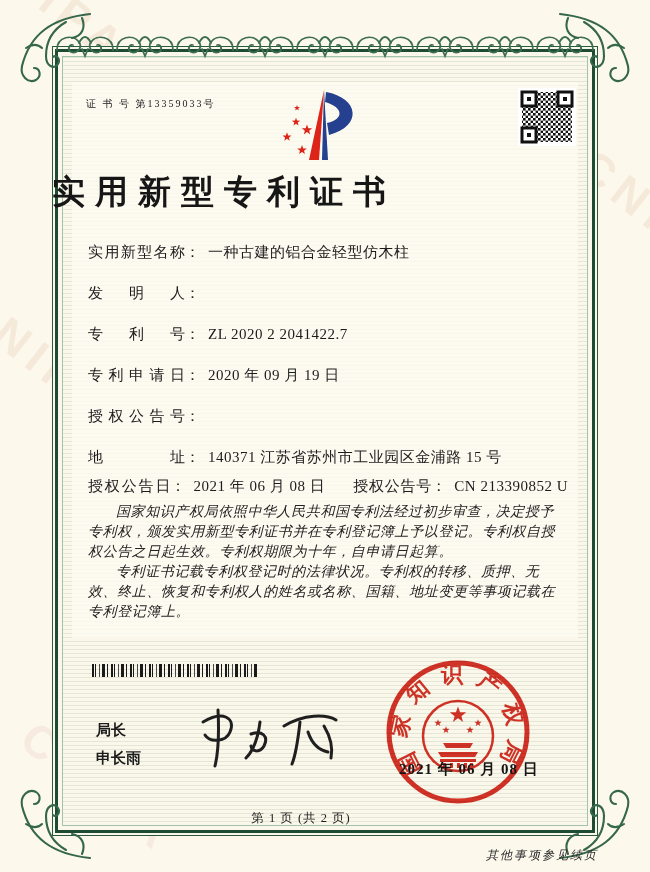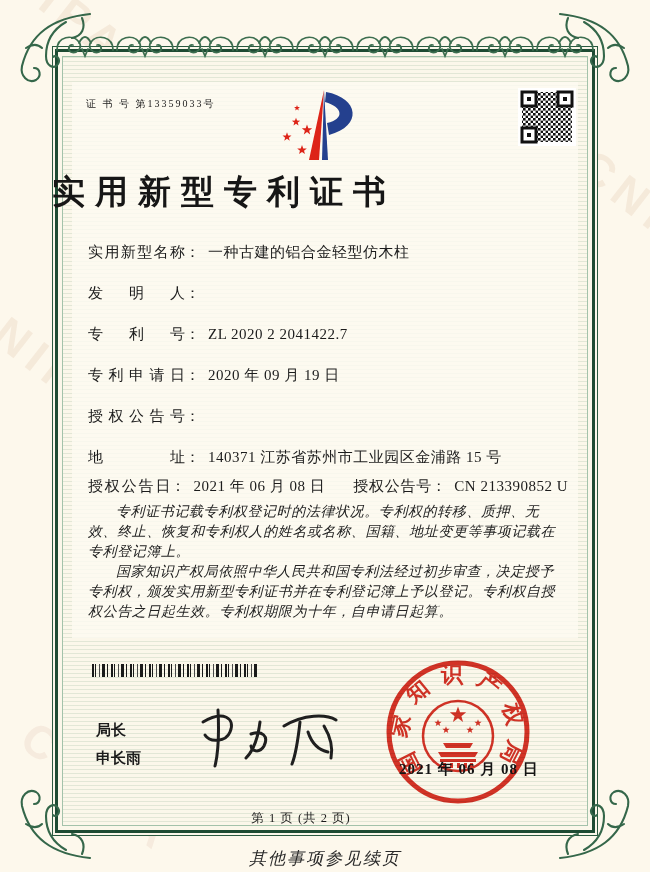--- a/index.html
+++ b/index.html
@@ -79,22 +79,22 @@
   }
   .director{position:absolute;left:96px;top:716px;z-index:7;
     font-family:Liberation Sans, sans-serif;font-weight:bold;font-size:15px;line-height:28px;}
   .signature{position:absolute;left:188px;top:696px;z-index:8;}
   .seal{position:absolute;left:383px;top:657px;z-index:8;opacity:0.95;mix-blend-mode:multiply;}
   .seal-date{
     position:absolute;left:399px;top:760px;z-index:9;
     font-size:15px;font-weight:bold;letter-spacing:1px;color:#141414;
   }
   .page-footer{position:absolute;left:52px;top:810px;width:498px;z-index:7;text-align:center;font-size:12.5px;letter-spacing:1px;}
-  .note{position:absolute;left:52px;top:847px;width:546px;z-index:7;text-align:center;
-    font-size:17px;font-style:italic;letter-spacing:2px;color:#2a2a2a;}
+  .note{position:absolute;left:52px;top:847px;width:546px;z-index:7;text-align:right;
+    font-size:12px;font-style:italic;letter-spacing:2px;color:#2a2a2a;}
   .green-stroke{stroke:#3c6e4f;stroke-width:1.8;fill:none;stroke-linecap:round;}
   .corner-stroke{stroke:#35674a;stroke-width:2.1;fill:none;stroke-linecap:round;}
 </style>
 </head>
 <body>
 
 <span class="wm wm1">CNIPA</span>
 <span class="wm wm2">CNIPA</span>
 <span class="wm wm3">CNIPA</span>
 <span class="wm wm4">CNIPA</span>
@@ -224,22 +224,22 @@
     <span class="lab">授权公告日</span>
       <span>：</span>
       <span class="val">2021 年 06 月 08 日</span>
     <span class="lab2">授权公告号</span>
       <span>：</span>
       <span class="val">CN 213390852 U</span>
   </div>
 </div>
 
 <div class="bodytext">
+  <p>国家知识产权局依照中华人民共和国专利法经过初步审查，决定授予专利权，颁发实用新型专利证书并在专利登记簿上予以登记。专利权自授权公告之日起生效。专利权期限为十年，自申请日起算。</p>
   <p>专利证书记载专利权登记时的法律状况。专利权的转移、质押、无效、终止、恢复和专利权人的姓名或名称、国籍、地址变更等事项记载在专利登记簿上。</p>
-  <p>国家知识产权局依照中华人民共和国专利法经过初步审查，决定授予专利权，颁发实用新型专利证书并在专利登记簿上予以登记。专利权自授权公告之日起生效。专利权期限为十年，自申请日起算。</p>
 </div>
 
 <div class="barcode"></div>
 
 <div class="director">
   <div>局长</div>
   <div>申长雨</div>
 </div>
 
 <svg class="signature" width="150" height="78" viewBox="0 0 150 78">

